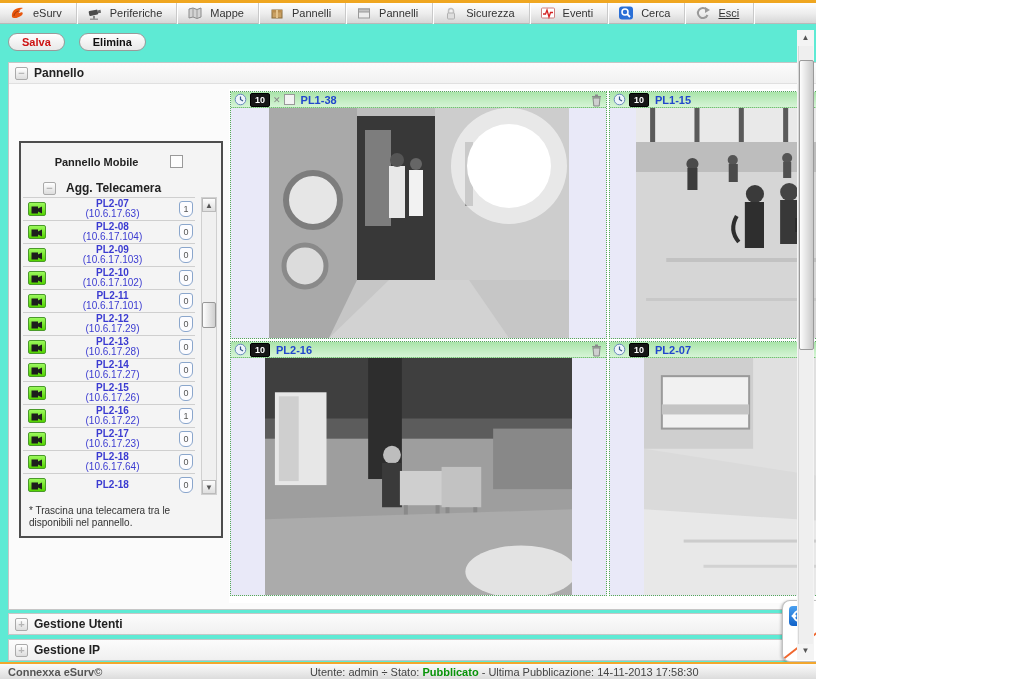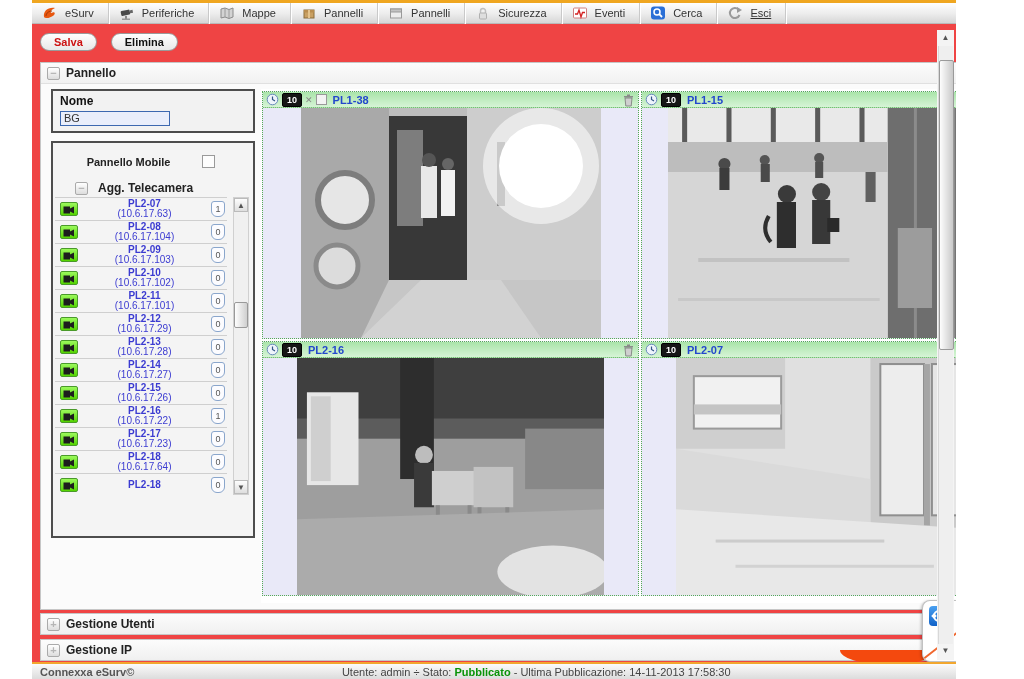--- a/index.html
+++ b/index.html
@@ -1,17 +1,17 @@
 <!DOCTYPE html>
 <html><head>
 <meta charset="utf-8">
 <style>
   * { margin:0; padding:0; box-sizing:border-box; }
   html,body { width:1024px; height:679px; background:#fff; font-family:"Liberation Sans",sans-serif; overflow:hidden; }
-  #app { position:relative; width:924px; height:679px; background:#ef4444; overflow:hidden;margin-left:32px; }
+  #app { position:relative; width:816px; height:679px; background:#5eead4; overflow:hidden; }
 
   
   .toolbar { position:absolute; left:0; top:0; width:1024px; height:24px;
     border-top:3px solid #efa620; background:linear-gradient(#fefefe,#ececec 55%,#d6d6d6);
     border-bottom:1px solid #b9b9b9; display:flex; align-items:center; }
   .tb-item { height:21px; display:flex; align-items:center; gap:7px; padding:0 14px 0 10px;
     border-right:1px solid #c9c9c9; box-shadow:1px 0 0 #fff; cursor:pointer; }
   .tb-item span.lbl { font-size:11px; color:#333; }
   .tb-item svg { display:block; }
   .tb-item.exit span.lbl { text-decoration:underline; }
@@ -213,24 +213,20 @@
     <button class="pill-btn save">Salva</button>
     <button class="pill-btn del">Elimina</button>
   </div>
 
   <div class="section">
     <div class="section-head">
       <span class="sq-ico">−</span>
       <span class="txt">Pannello</span>
     </div>
 
-    <div class="name-box">
-      <span class="lbl">Nome</span>
-      <input type="text" value="BG" style="">
-    </div>
 
     <div class="list-box">
       <div class="mobile-row">
         <span class="lbl">Pannello Mobile</span>
         <span class="checkbox"></span>
       </div>
       <div class="addcam-row">
         <span class="sq-ico">−</span>
         <span class="lbl">Agg. Telecamera</span>
       </div>
@@ -406,20 +402,21 @@
             <span class="cam-badge">0</span>
           </div>
         </div>
 
       <div class="list-scroll">
         <div class="arr up">▲</div>
         <div class="thumb"></div>
         <div class="arr dn">▼</div>
       </div>
 
+      <div class="drag-note">* Trascina una telecamera tra le disponibili nel pannello.</div>
     </div>
 
     <div class="tiles">
 
       <div class="tile t0">
         <div class="tile-head">
           <svg width="13" height="13" viewBox="0 0 13 13">
               <circle cx="6.5" cy="6.5" r="5.3" fill="#eef4fb" stroke="#6688bb"></circle>
               <path d="M6.5 3.6 V6.5 L9 8" stroke="#335588" stroke-width="1.2" fill="none"></path>
             </svg>

